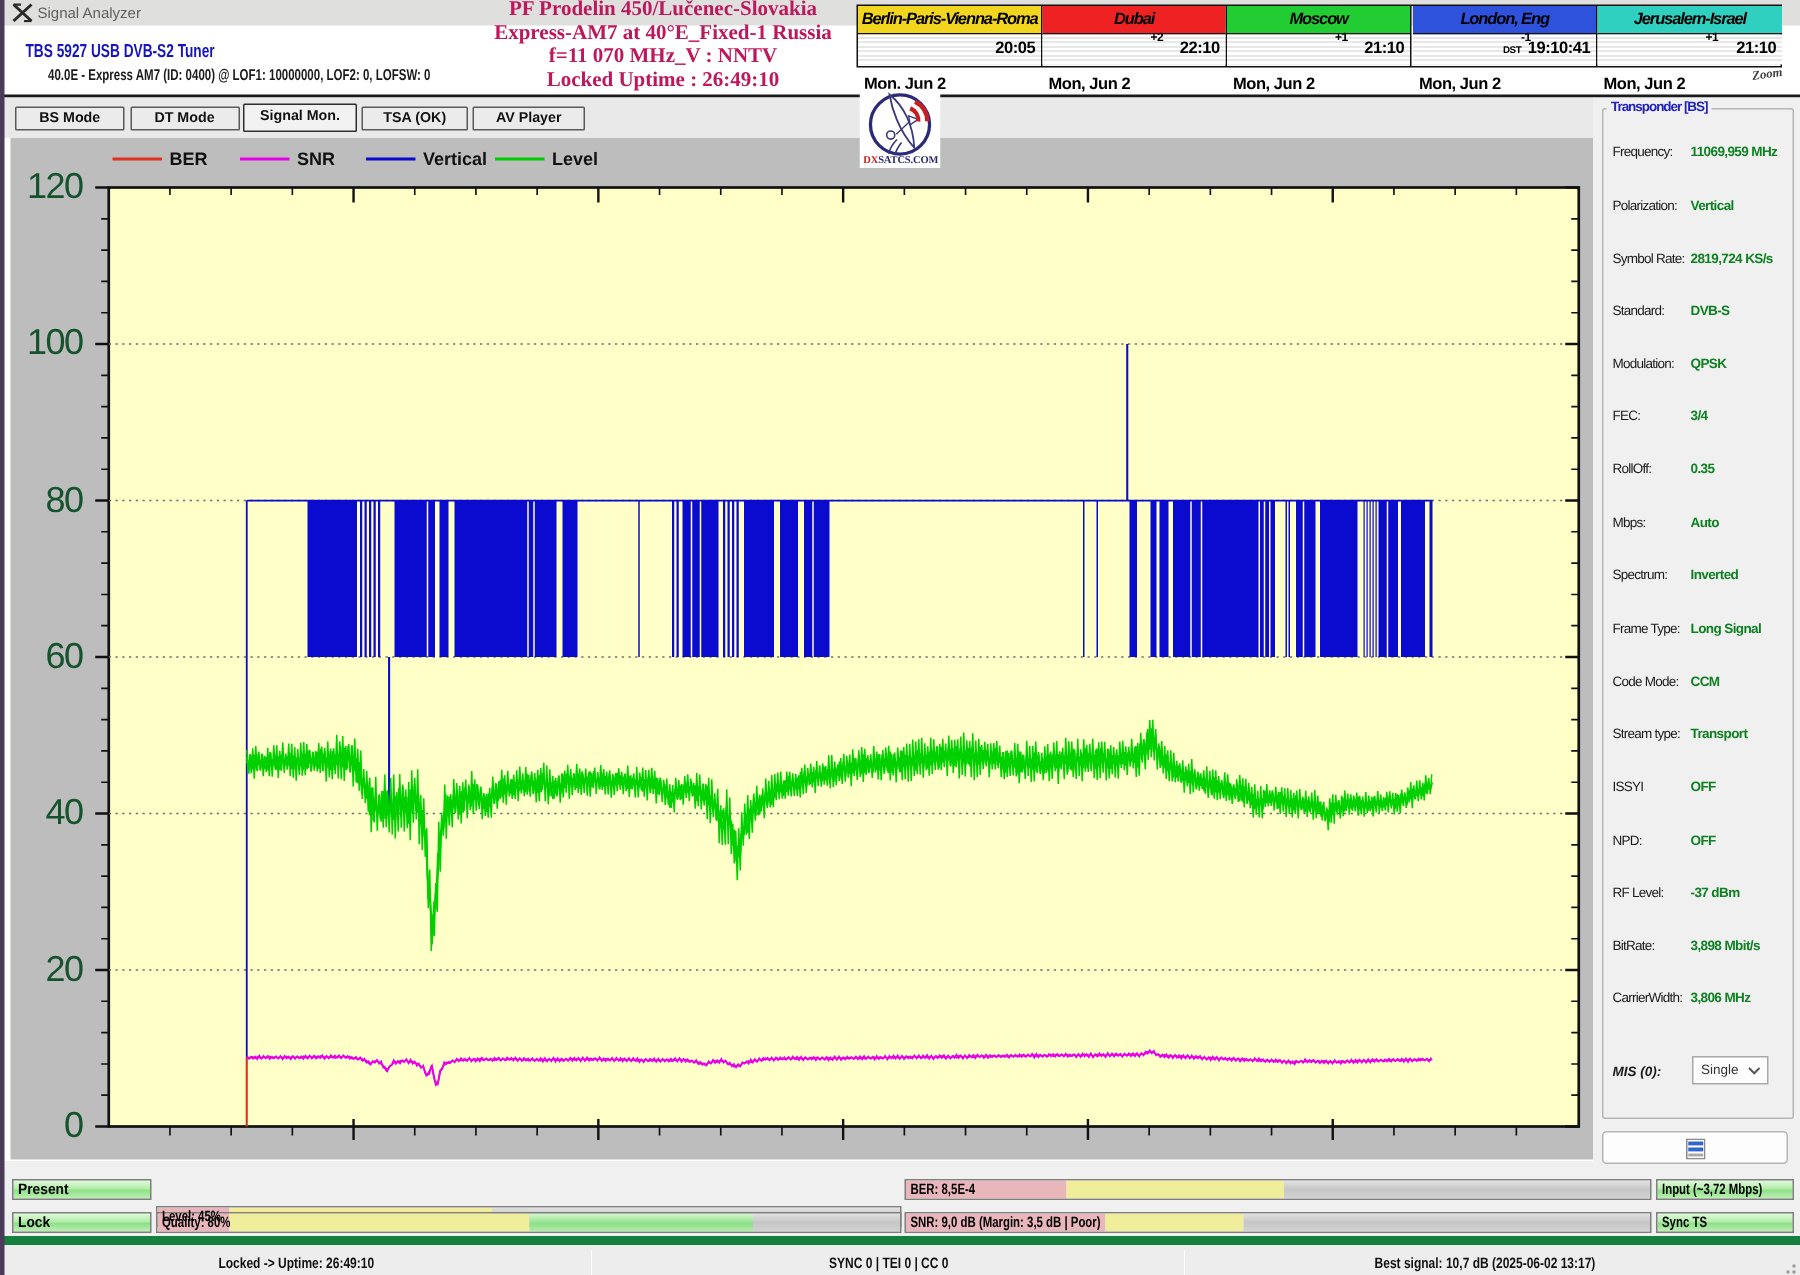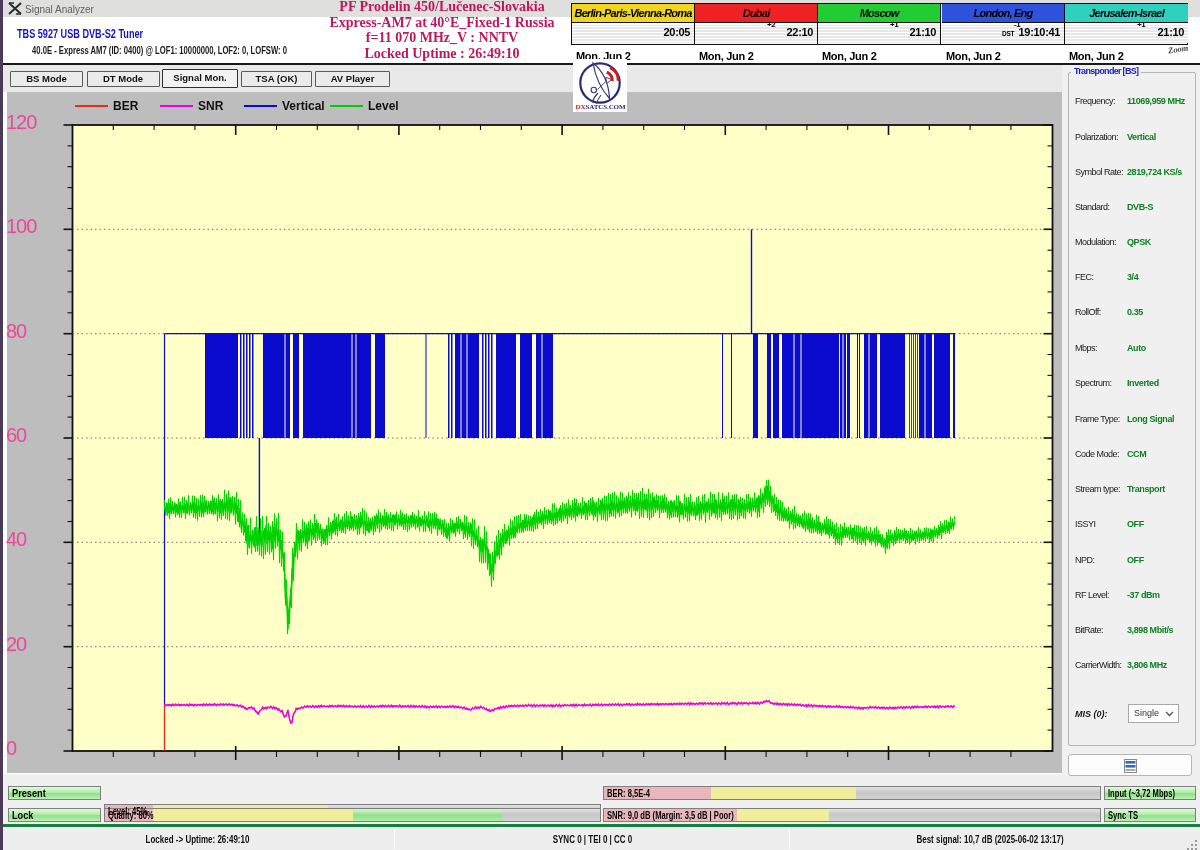--- a/index.html
+++ b/index.html
@@ -32,21 +32,21 @@
 
 
 #rule { left:0; top:63px; width:1200px; height:1.5px; background:#1a1a1a; }
 #tabstrip { left:0; top:64.5px; width:1062px; height:27.5px; background:#e9e9e9; }
 .tab { position:absolute; top:70.5px; height:16.5px; background:#ebebeb; border:1px solid #5a5a5a;
   border-radius:1px; font-size:9.5px; font-weight:bold; color:#111; text-align:center; line-height:14px; }
 .tab.active { top:68.5px; height:19px; border:1.5px solid #2f2f2f; line-height:16px; background:#f2f2f2; }
 
 
 #panel { left:7px; top:92px; width:1055px; height:681px; background:#bdbdbd; }
-.yl { position:absolute; left:6px; width:49px; text-align:left; font-size:20px; color:#ec4899; letter-spacing:-1px; }
+.yl { position:absolute; left:6px; width:49px; text-align:right; font-size:24px; color:#14532d; letter-spacing:-1px; }
 .leg { position:absolute; top:99px; font-size:12px; font-weight:bold; color:#111; }
 .legline { position:absolute; top:105px; width:33px; height:2px; }
 
 
 #rpanel { left:1062px; top:64.5px; width:138px; height:785.5px; background:#f0f0f0; }
 #gbox { left:1068px; top:72px; width:128px; height:674px; border:1px solid #b5b5b5; border-radius:2px; }
 #gtitle { left:1071px; top:66px; font-size:9px; font-weight:bold; letter-spacing:-0.7px; color:#2222bb; background:#f0f0f0; padding:0 3px; }
 .tl { position:absolute; left:1075px; font-size:9px; color:#1a1a1a; letter-spacing:-0.5px; }
 .tv { position:absolute; left:1127px; font-size:9px; font-weight:bold; color:#0e8022; letter-spacing:-0.4px; }
 #mislab { left:1075px; top:709px; font-size:9px; font-weight:bold; color:#1a1a1a;font-style:italic; }
@@ -56,21 +56,21 @@
 
 
 #bottom { left:2px; top:773.5px; width:1198px; height:76.5px; background:#f0f0f0; }
 .bar { position:absolute; height:14px; border:1px solid #7f7f7f; font-weight:bold;
   color:#000; line-height:12px; white-space:nowrap; overflow:hidden; }
 .seg { position:absolute; top:0; bottom:0; }
 .greenbar { background:linear-gradient(#e0fadb 0%,#b2eda8 45%,#8fe089 55%,#bdf0b4 100%); }
 .greybar  { background:linear-gradient(#e2e2e2 0%,#c6c6c6 50%,#d2d2d2 100%); }
 .barlab { position:absolute; left:3px; top:1px; z-index:3; font-size:10px; transform:scaleX(0.76); transform-origin:0 0; white-space:nowrap; }
 .wide { transform:scaleX(0.92); }
-#status { left:0; top:824px; width:1200px; height:26px; background:#ededed; border-top:3px solid #15803d; }
+#status { left:0; top:824px; width:1200px; height:26px; background:#ededed; border-top:6px solid #15803d; }
 .st { position:absolute; top:7px; font-size:10px; font-weight:bold; color:#111; text-align:center; transform:scaleX(0.8); }
 .sdiv { position:absolute; top:3px; width:1px; height:19px; background:#c2c2c2; border-right:1px solid #fff; }
 </style></head><body>
 
 <div id="titlebar" class="abs">
  <svg class="abs" style="left:8px;top:2px" width="14" height="13" viewBox="0 0 14 13">
   <path d="M1 1 L13 12 M13 1 L1 12" stroke="#2a2a2a" stroke-width="2"></path>
   <path d="M1 1 L6 1 M8 12 L13 12" stroke="#2a2a2a" stroke-width="1.5"></path>
  </svg>
  <div id="titletxt" class="abs">Signal Analyzer</div>

